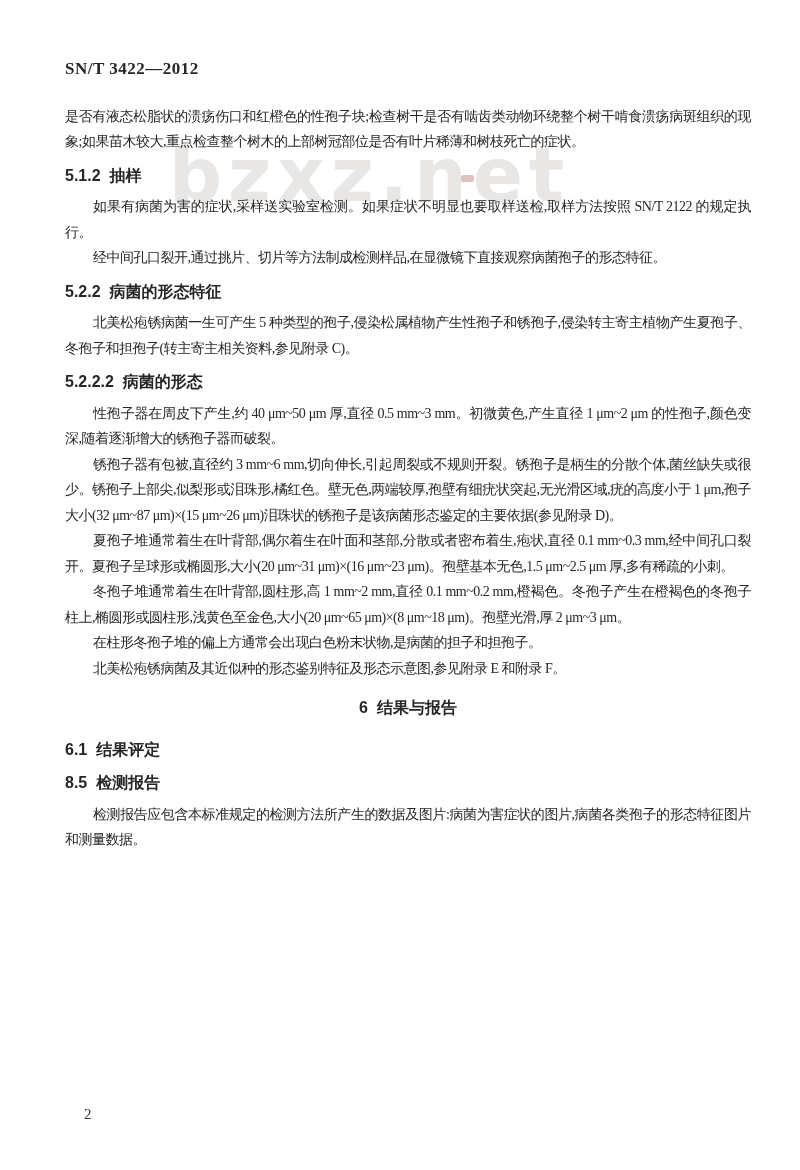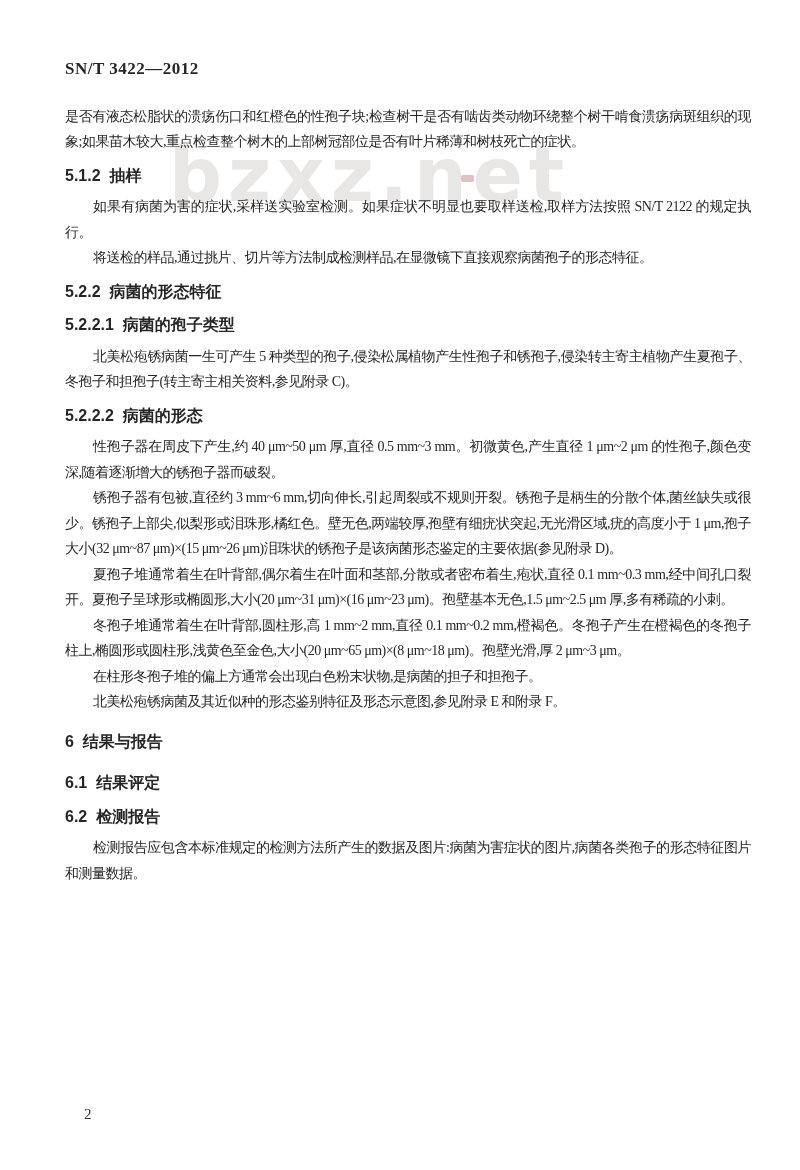--- a/index.html
+++ b/index.html
@@ -62,21 +62,21 @@
   .para.flush { text-indent: 0; }
   .h {
     font-family: "Liberation Sans", "DejaVu Sans", sans-serif;
     font-weight: 700;
     font-size: 16px;
     line-height: 25.5px;
     letter-spacing: 0;
     margin: 8px 0 6px 0;
     white-space: pre-wrap;
   }
-  .h.l1 { margin: 14px 0 16px 0; }
+  .h.l1 { margin: 14px 0 16px 0; text-align: center; }
   .page-number {
     position: absolute;
     left: 84px;
     top: 1104px;
     font-size: 15px;
     line-height: 20px;
     color: #333333;
     z-index: 1;
   }
 </style>
@@ -90,38 +90,37 @@
 
   <div class="content">
     <div class="doc-header">SN/T 3422—2012</div>
 
     <p class="para flush">是否有液态松脂状的溃疡伤口和红橙色的性孢子块;检查树干是否有啮齿类动物环绕整个树干啃食溃疡病斑组织的现象;如果苗木较大,重点检查整个树木的上部树冠部位是否有叶片稀薄和树枝死亡的症状。</p>
 
     <h3 class="h">5.1.2  抽样</h3>
     <p class="para">如果有病菌为害的症状,采样送实验室检测。如果症状不明显也要取样送检,取样方法按照 SN/T 2122 的规定执行。</p>
 
 
-    <p class="para">将送检的样品,通过挑片、切片等方法制成检测样品,在显微镜下直接观察病菌孢子的形态特征。</p>
+    <p class="para">经中间孔口裂开,通过挑片、切片等方法制成检测样品,在显微镜下直接观察病菌孢子的形态特征。</p>
 
     <h3 class="h">5.2.2  病菌的形态特征</h3>
 
-    <h4 class="h">5.2.2.1  病菌的孢子类型</h4>
     <p class="para">北美松疱锈病菌一生可产生 5 种类型的孢子,侵染松属植物产生性孢子和锈孢子,侵染转主寄主植物产生夏孢子、冬孢子和担孢子(转主寄主相关资料,参见附录 C)。</p>
 
     <h4 class="h">5.2.2.2  病菌的形态</h4>
     <p class="para">性孢子器在周皮下产生,约 40 μm~50 μm 厚,直径 0.5 mm~3 mm。初微黄色,产生直径 1 μm~2 μm 的性孢子,颜色变深,随着逐渐增大的锈孢子器而破裂。</p>
     <p class="para">锈孢子器有包被,直径约 3 mm~6 mm,切向伸长,引起周裂或不规则开裂。锈孢子是柄生的分散个体,菌丝缺失或很少。锈孢子上部尖,似梨形或泪珠形,橘红色。壁无色,两端较厚,孢壁有细疣状突起,无光滑区域,疣的高度小于 1 μm,孢子大小(32 μm~87 μm)×(15 μm~26 μm)泪珠状的锈孢子是该病菌形态鉴定的主要依据(参见附录 D)。</p>
     <p class="para">夏孢子堆通常着生在叶背部,偶尔着生在叶面和茎部,分散或者密布着生,疱状,直径 0.1 mm~0.3 mm,经中间孔口裂开。夏孢子呈球形或椭圆形,大小(20 μm~31 μm)×(16 μm~23 μm)。孢壁基本无色,1.5 μm~2.5 μm 厚,多有稀疏的小刺。</p>
     <p class="para">冬孢子堆通常着生在叶背部,圆柱形,高 1 mm~2 mm,直径 0.1 mm~0.2 mm,橙褐色。冬孢子产生在橙褐色的冬孢子柱上,椭圆形或圆柱形,浅黄色至金色,大小(20 μm~65 μm)×(8 μm~18 μm)。孢壁光滑,厚 2 μm~3 μm。</p>
     <p class="para">在柱形冬孢子堆的偏上方通常会出现白色粉末状物,是病菌的担子和担孢子。</p>
     <p class="para">北美松疱锈病菌及其近似种的形态鉴别特征及形态示意图,参见附录 E 和附录 F。</p>
 
     <h1 class="h l1">6  结果与报告</h1>
 
     <h2 class="h">6.1  结果评定</h2>
 
-    <h2 class="h">6.2  检测报告</h2>
+    <h2 class="h">8.5  检测报告</h2>
     <p class="para">检测报告应包含本标准规定的检测方法所产生的数据及图片:病菌为害症状的图片,病菌各类孢子的形态特征图片和测量数据。</p>
   </div>
 
   <div class="page-number">2</div>
 
 </div>
 
 </body></html>

